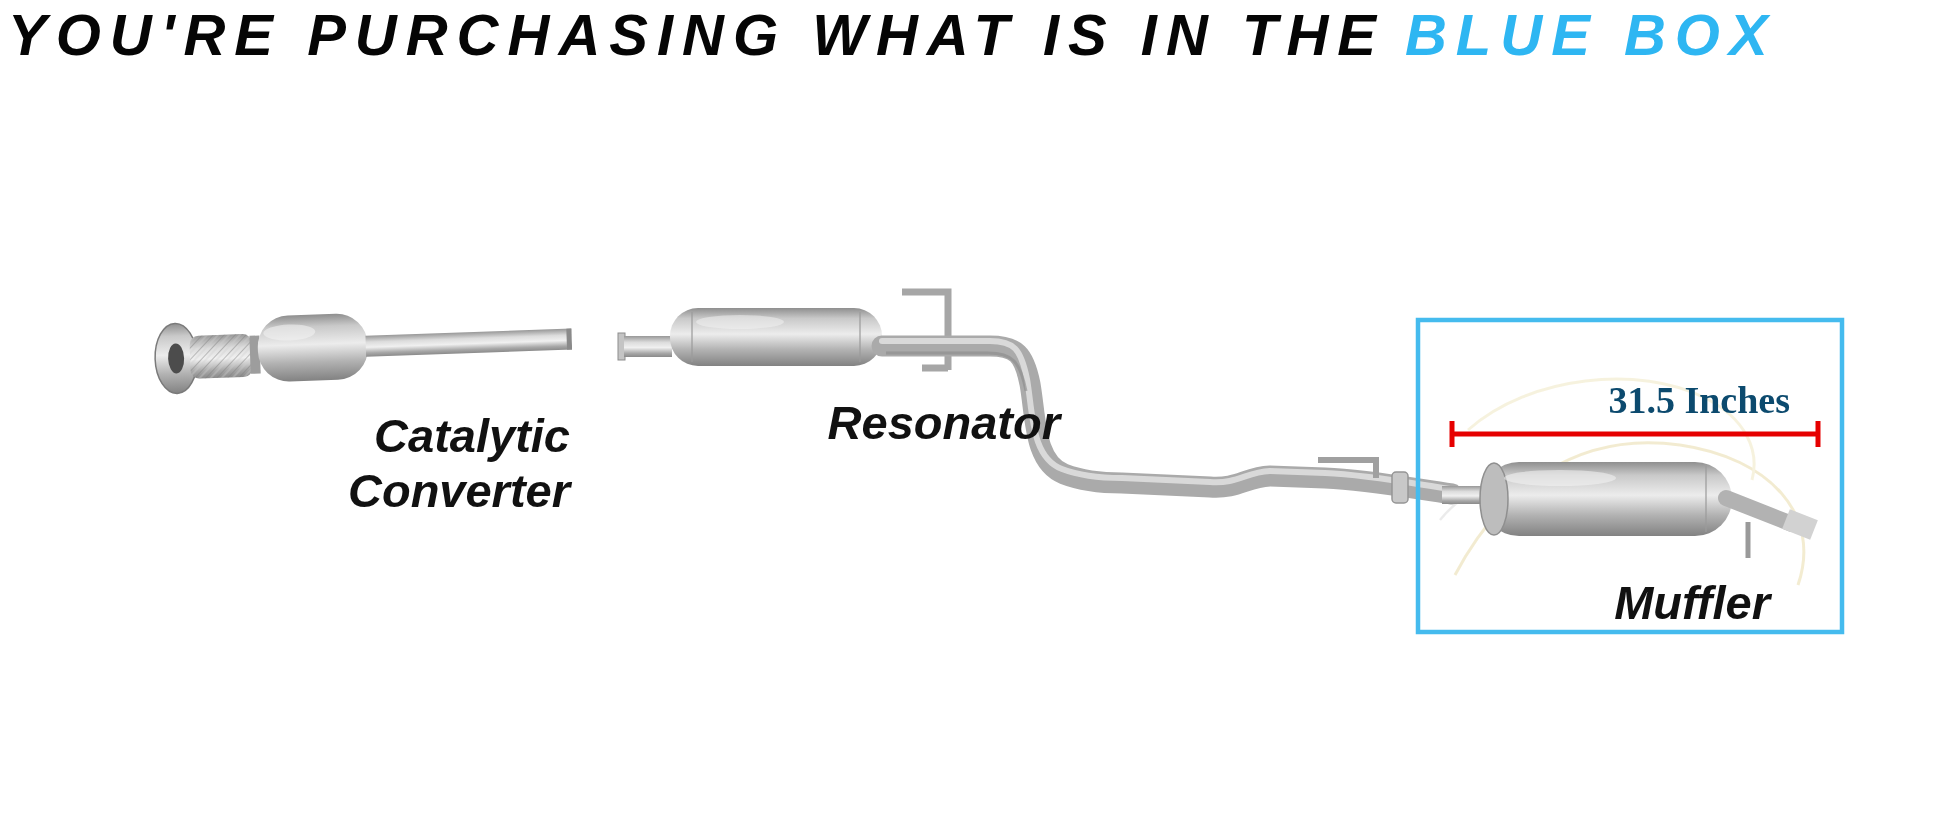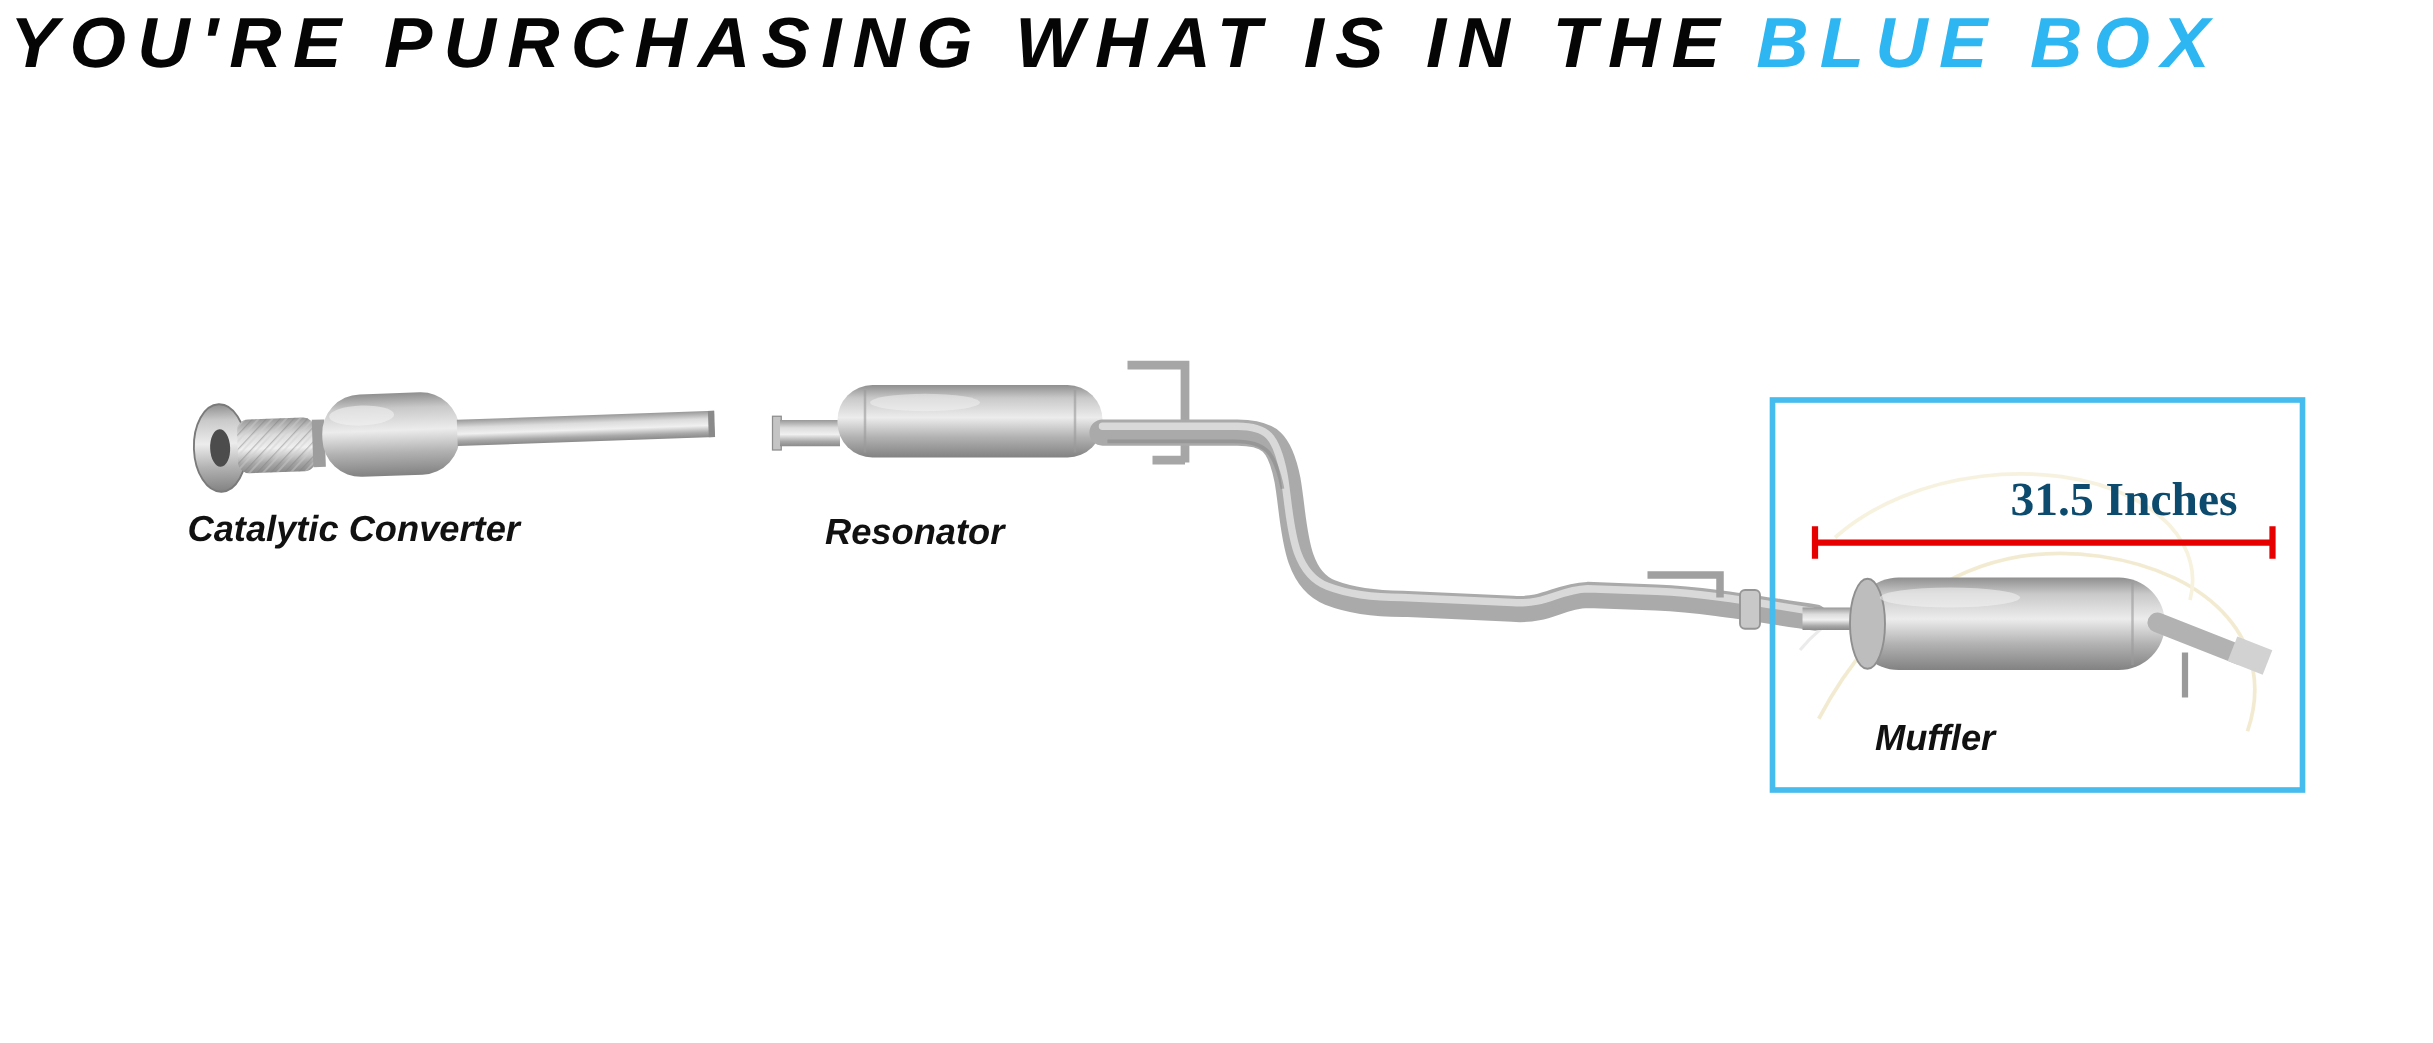--- a/index.html
+++ b/index.html
@@ -21,24 +21,24 @@
   .header .t-blue  { color:#2eb6f2; margin-left:20px; }
 
   
   #diagram { position:absolute; left:0; top:0; width:1946px; height:834px; }
 
   
   .part-label {
     position:absolute;
     font-family:"Liberation Sans", sans-serif;
     font-weight:bold; font-style:italic;
-    font-size:29px; color:#111; text-align:left;
+    font-size:47px; color:#111; text-align:right;
   }
   .label-cat       { left:150px;  top:408px; width:420px; }
-  .label-resonator { left:660px;  top:410px; width:400px; }
+  .label-resonator { left:660px;  top:395px; width:400px; }
   .label-muffler   { left:1500px; top:575px; width:270px; }
 
   .measure-text {
     position:absolute; left:1480px; top:378px; width:310px;
     font-family:"Liberation Serif", serif;
     font-weight:bold; font-size:38px; color:#0c4a6e; text-align:right;
   }
 </style>
 </head>
 <body>

